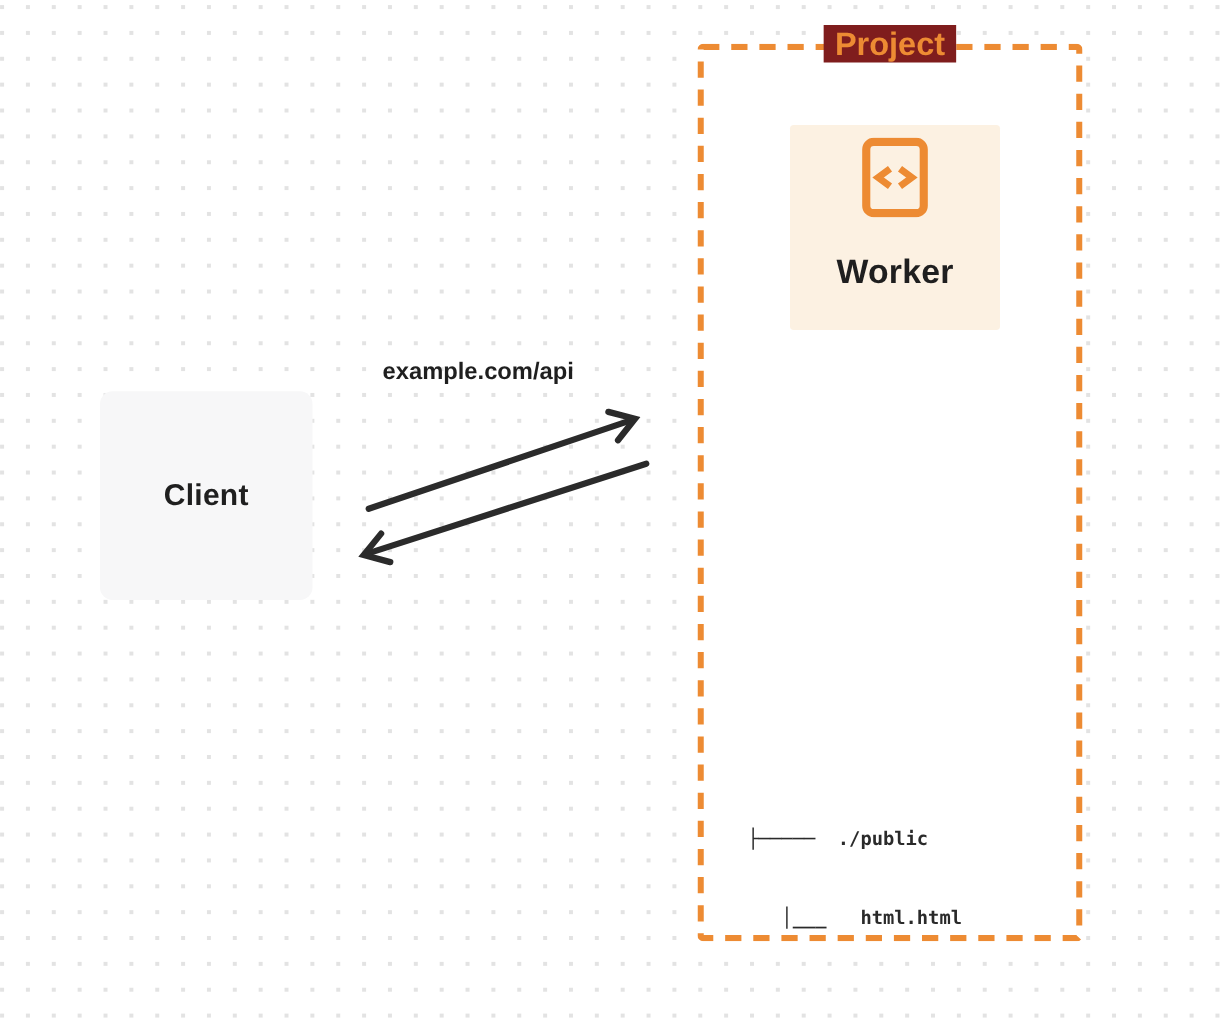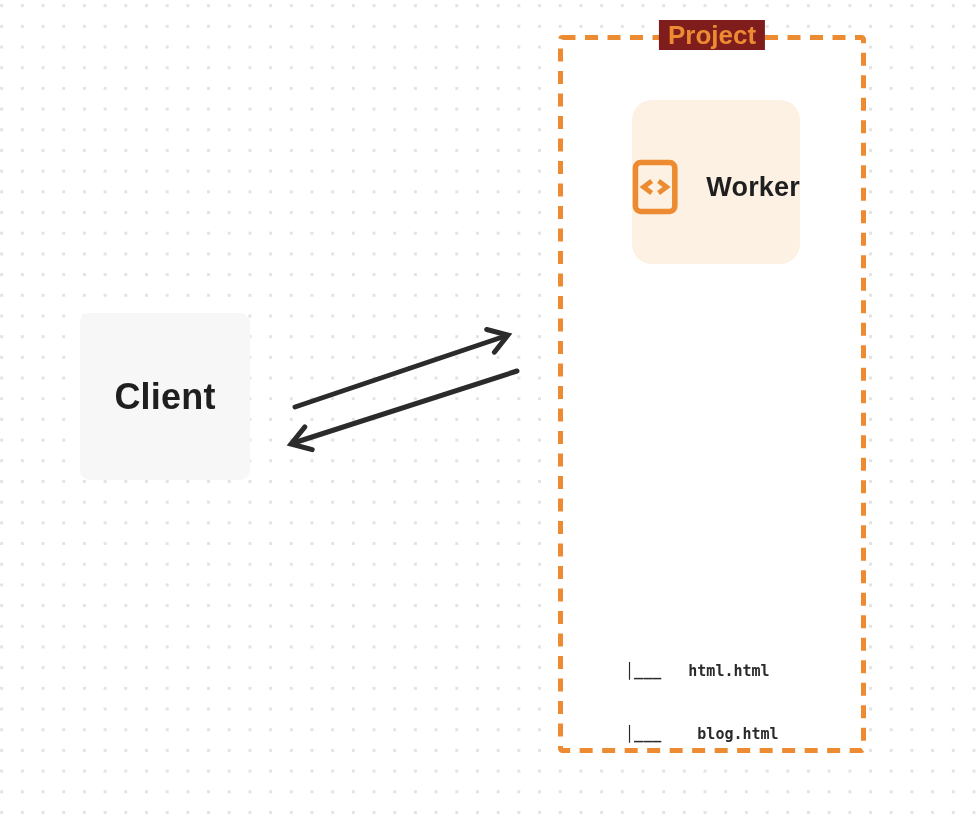--- a/index.html
+++ b/index.html
@@ -21,21 +21,21 @@
   
   .client-box {
     position: absolute;
     left: 80px; top: 313px;
     width: 170px; height: 167px;
     background: #f7f7f8;
     border-radius: 10px;
     display: flex; align-items: center; justify-content: center;
   }
   .client-label {
-    font-size: 36px; font-weight: 700; color: #1f1f1f; letter-spacing: 0.2px;
+    font-size: 24px; font-weight: 700; color: #1f1f1f; letter-spacing: 0.2px;
   }
 
   
   .req-label {
     position: absolute;
     left: 306px; top: 287px;
     font-size: 19px; font-weight: 700; color: #1f1f1f;
   }
 
   
@@ -66,22 +66,22 @@
     font-size: 26px; font-weight: 700; line-height: 30px;
     color: #ed8b33;
     white-space: nowrap;
   }
 
   
   .card {
     position: absolute;
     width: 168px;
     background: #fcf1e2;
-    border-radius: 20px;
-    display: flex; flex-direction: row;
+    border-radius: 3px;
+    display: flex; flex-direction: column;
     align-items: center; justify-content: flex-start;
   }
   .worker-card { left: 74px; top: 65px;  height: 164px; gap: 28px; padding-top: 10px; }
   .assets-card { left: 68px; top: 413px; height: 167px; gap: 24px; padding-top: 14px; }
   .card-label { font-size: 27px; font-weight: 700; color: #1f1f1f; letter-spacing: 0.2px; }
   .icon { display: block; }
 
   
   .tree {
     position: absolute;
@@ -94,20 +94,21 @@
 </style>
 </head>
 <body>
 
 <div class="stage">
 
   <div class="client-box">
     <span class="client-label">Client</span>
   </div>
 
+  <div class="req-label">example.com/api</div>
 
   <svg class="arrows" viewBox="0 0 980 818">
     <g stroke="#2b2b2b" stroke-width="5" fill="none">
       <line x1="295" y1="407" x2="504" y2="336.5" stroke-linecap="round"></line>
       <polyline points="486.7,329.5 508,335 494.4,352.2" stroke-linejoin="miter" stroke-linecap="round"></polyline>
       <line x1="517" y1="371" x2="295" y2="442.5" stroke-linecap="round"></line>
       <polyline points="304.9,426.9 291,444 312.2,449.7" stroke-linejoin="miter" stroke-linecap="round"></polyline>
     </g>
   </svg>
 
@@ -121,19 +122,19 @@
       <svg class="icon" width="54" height="64" viewBox="0 0 54 64">
         <rect x="4" y="3.5" width="46" height="57" rx="6" fill="none" stroke="#ed8b33" stroke-width="6.5"></rect>
         <polyline points="23,25 13.5,32 23,39" fill="none" stroke="#ed8b33" stroke-width="5.5" stroke-linejoin="miter"></polyline>
         <polyline points="31,25 40.5,32 31,39" fill="none" stroke="#ed8b33" stroke-width="5.5" stroke-linejoin="miter"></polyline>
       </svg>
       <span class="card-label">Worker</span>
     </div>
 
 
     <div class="tree">
+      <div class="tree-line">├─────  ./public</div>
       <div class="tree-line">   │___   html.html</div>
-      <div class="tree-line">   │___    blog.html</div>
       
     </div>
   </div>
 
 </div>
 
 </body></html>

